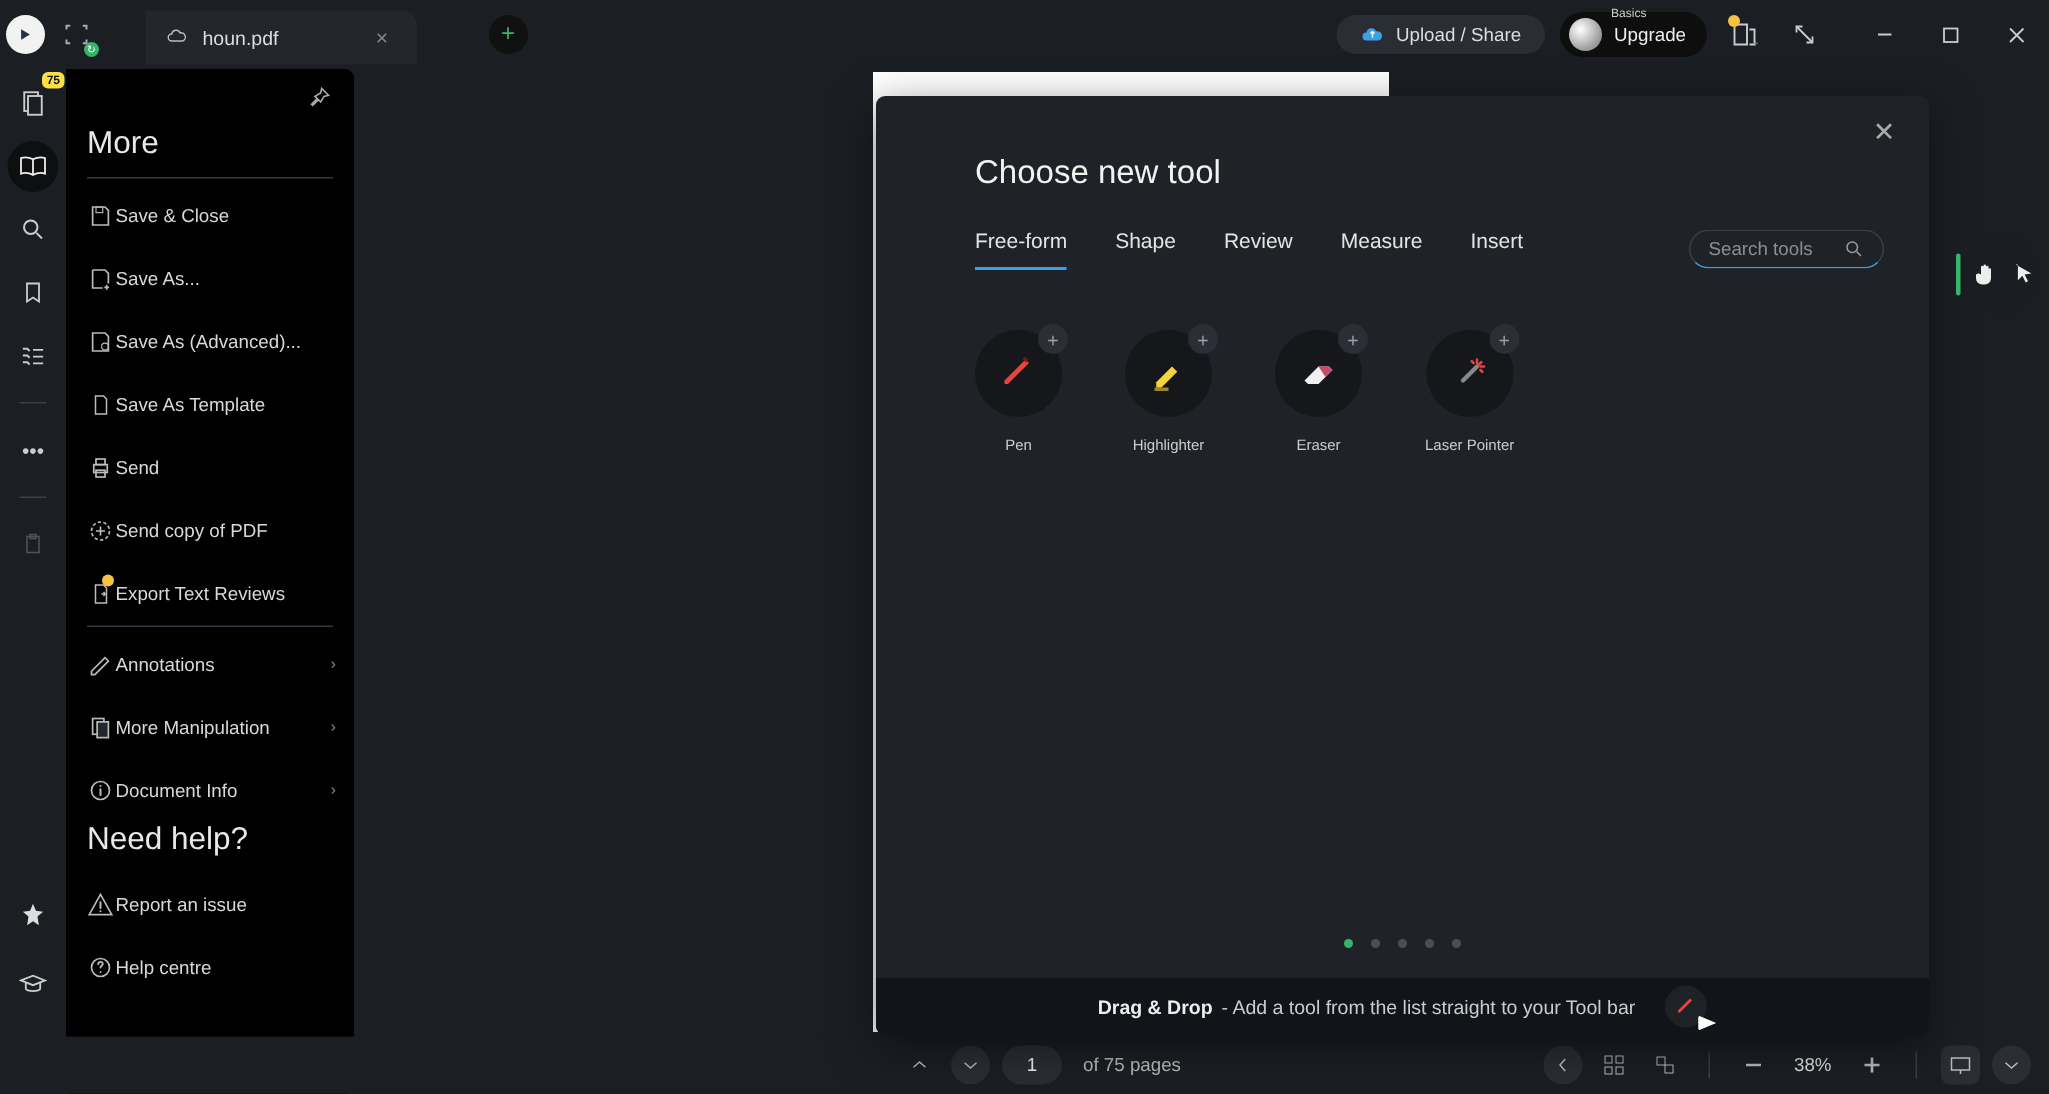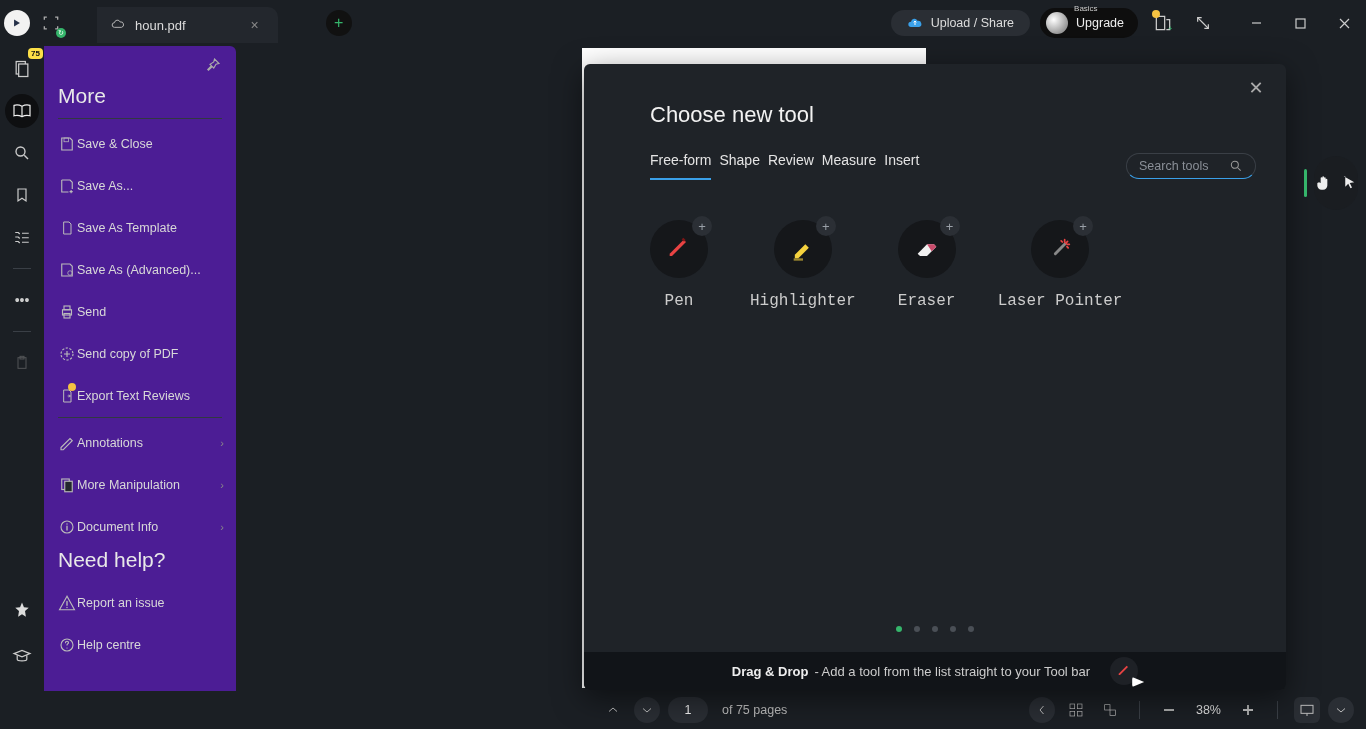--- a/index.html
+++ b/index.html
@@ -34,51 +34,51 @@
 
 .vstrip { width:44px; background:#1b1f24; display:flex; flex-direction:column; align-items:center; padding-top:6px; gap:8px; }
 .vitem { width:34px; height:34px; display:flex; align-items:center; justify-content:center; border-radius:50%; color:#ddd; position:relative; }
 .vitem.dark { background:#0e0f11; }
 .vitem .badge75 { position:absolute; top:-4px; right:-4px; background:#fde047; color:#111; font-size:8px; font-weight:600; border-radius:4px; padding:1px 3px; }
 .vstrip-sep { width:18px; height:1px; background:#3a3f46; margin:6px 0; }
 .vstrip-bottom { margin-top:auto; margin-bottom:10px; display:flex; flex-direction:column; gap:12px; }
 .green-dot-r { position:absolute; bottom:-2px; right:-2px; width:10px; height:10px; background:#35b56b; border-radius:50%; font-size:7px; color:#fff; display:flex; align-items:center; justify-content:center; }
 
 
-.more-panel { width:192px; background:#4c1d95; border-radius:0 6px 6px 0; display:flex; flex-direction:column; padding:10px 0; overflow:hidden; }
+.more-panel { width:192px; background:#000000; border-radius:0 6px 6px 0; display:flex; flex-direction:column; padding:10px 0; overflow:hidden; }
 .more-head { display:flex; justify-content:flex-end; padding:0 14px 4px; }
 .pin-ic { width:18px; height:18px; color:#aaa; }
 .section-title { font-size:21px; font-weight:400; padding:6px 14px 10px; color:#e8e8e8; }
 .menu-sep { height:1px; background:#323841; margin:0 14px 4px; }
 .menu-item { display:flex; align-items:center; gap:1px; padding:12px 14px; font-size:12.5px; color:#d8d8d8; position:relative; cursor:pointer; }
 .menu-ic { width:18px; height:18px; display:flex; align-items:center; justify-content:center; color:#bbb; flex:none; }
 .menu-item .chev { position:absolute; right:12px; color:#888; font-size:11px; }
 .menu-item .ydot2 { position:absolute; left:24px; top:8px; width:8px; height:8px; background:#f5c242; border-radius:50%; }
 
 
 .doc-col { flex:1; display:flex; flex-direction:column; position:relative; }
 .doc-area { flex:1; display:flex; justify-content:center; overflow:hidden; position:relative; padding-top:2px; }
 .page { width:344px; height:640px; background:#fff; margin-left:-94px; }
 
 
 .modal { position:absolute; left:584px; top:64px; width:702px; height:626px; background:#1f2328; border-radius:6px; display:flex; flex-direction:column; box-shadow:0 8px 30px rgba(0,0,0,.5); z-index:50; }
 .modal-close { position:absolute; top:12px; right:18px; width:24px; height:24px; display:flex; align-items:center; justify-content:center; color:#aaa; font-size:18px; }
 .modal-title { font-size:22px; font-weight:400; padding:38px 0 0 66px; color:#f2f2f2; }
 .modal-tabs-row { display:flex; align-items:center; padding:24px 30px 0 66px; }
-.mtabs { display:flex; gap:8px; }
+.mtabs { display:flex; gap:32px; }
 .mtab { font-size:14px; color:#e4e4e4; padding-bottom:10px; cursor:pointer; }
 .mtab.active { border-bottom:2px solid #3aa0e9; }
 .search-wrap { margin-left:auto; display:flex; align-items:center; border:1px solid #3a3f46; border-bottom:1px solid #3aa0e9; border-radius:20px; padding:5px 12px; width:130px; }
 .search-inp { background:transparent; border:none; outline:none; color:#ffffff; font-size:12.5px; width:90px; }
 .search-inp::placeholder { color:#8a8f97; }
 .tool-grid { display:flex; gap:42px; padding:40px 0 0 66px; }
 .tool-item { display:flex; flex-direction:column; align-items:center; gap:14px; position:relative; }
 .tool-circle { width:58px; height:58px; border-radius:50%; background:#15171a; display:flex; align-items:center; justify-content:center; position:relative; }
 .tool-plus { position:absolute; top:-4px; right:-4px; width:20px; height:20px; border-radius:50%; background:#2b2f35; display:flex; align-items:center; justify-content:center; color:#9aa0a8; font-size:13px; }
-.tool-label { font-size:16px; color:#ccc;font-family:Liberation Mono, monospace; }
+.tool-label { font-size:10px; color:#ccc; }
 .dots { display:flex; gap:12px; justify-content:center; margin-top:auto; padding-bottom:20px; padding-top:0; }
 .dots .d { width:6px; height:6px; border-radius:50%; background:#4a4f56; }
 .dots .d.active { background:#35b56b; }
 .drag-bar { height:38px; background:#111418; display:flex; align-items:center; justify-content:center; gap:6px; font-size:13px; color:#ccc; border-radius:0 0 6px 6px; }
 .drag-bar .dt { font-weight:600; color:#eee; }
 .drag-bar .pen-ic { margin-left:14px; width:28px; height:28px; border-radius:50%; background:#1e2126; display:flex; align-items:center; justify-content:center; position:relative; }
 .drag-bar .pen-ic::after { content:''; position:absolute; right:-6px; bottom:-2px; width:12px; height:10px; background:linear-gradient(#fff,#fff); -webkit-mask:none; border-radius:2px; clip-path:polygon(0 0,100% 50%,0 100%); }
 
 
 .rtoolbar { position:absolute; right:8px; top:156px; width:44px; background:#1a1d21; border-radius:22px; display:flex; align-items:center; padding:10px 0; gap:6px; z-index:60; }
@@ -255,34 +255,34 @@
           <svg width="18" height="18" viewBox="0 0 24 24">
             <path d="M5 4h11l3 3v9" stroke="#bbb" fill="none" stroke-width="1.5"></path>
             <path d="M5 4v16h9" stroke="#bbb" fill="none" stroke-width="1.5"></path>
             <path d="M16 18l3 3m0-3l-3 3" stroke="#bbb" stroke-width="1.5" transform="rotate(45 17.5 19.5)"></path>
           </svg>
         </span>
       <span>Save As...</span>
     </div>
     <div class="menu-item">
       <span class="menu-ic">
+          <svg width="18" height="18" viewBox="0 0 24 24">
+            <path d="M5 4h11l3 3v13H5V4z" stroke="#bbb" fill="none" stroke-width="1.5"></path>
+            <circle cx="16" cy="16" r="3" stroke="#bbb" fill="none"></circle>
+          </svg>
+        </span>
+      <span>Save As (Advanced)...</span>
+    </div>
+    <div class="menu-item">
+      <span class="menu-ic">
           <svg width="16" height="18" viewBox="0 0 24 24">
             <path d="M7 3h8l3 3v15H7V3z" stroke="#bbb" fill="none" stroke-width="1.5"></path>
           </svg>
         </span>
       <span>Save As Template</span>
-    </div>
-    <div class="menu-item">
-      <span class="menu-ic">
-          <svg width="18" height="18" viewBox="0 0 24 24">
-            <path d="M5 4h11l3 3v13H5V4z" stroke="#bbb" fill="none" stroke-width="1.5"></path>
-            <circle cx="16" cy="16" r="3" stroke="#bbb" fill="none"></circle>
-          </svg>
-        </span>
-      <span>Save As (Advanced)...</span>
     </div>
     <div class="menu-item">
       <span class="menu-ic">
           <svg width="18" height="18" viewBox="0 0 24 24">
             <rect x="6" y="9" width="12" height="7" stroke="#bbb" fill="none" stroke-width="1.5"></rect>
             <rect x="8" y="4" width="8" height="5" stroke="#bbb" fill="none" stroke-width="1.5"></rect>
             <rect x="8" y="14" width="8" height="6" stroke="#bbb" fill="none" stroke-width="1.5"></rect>
           </svg>
         </span>
       <span>Send</span>

